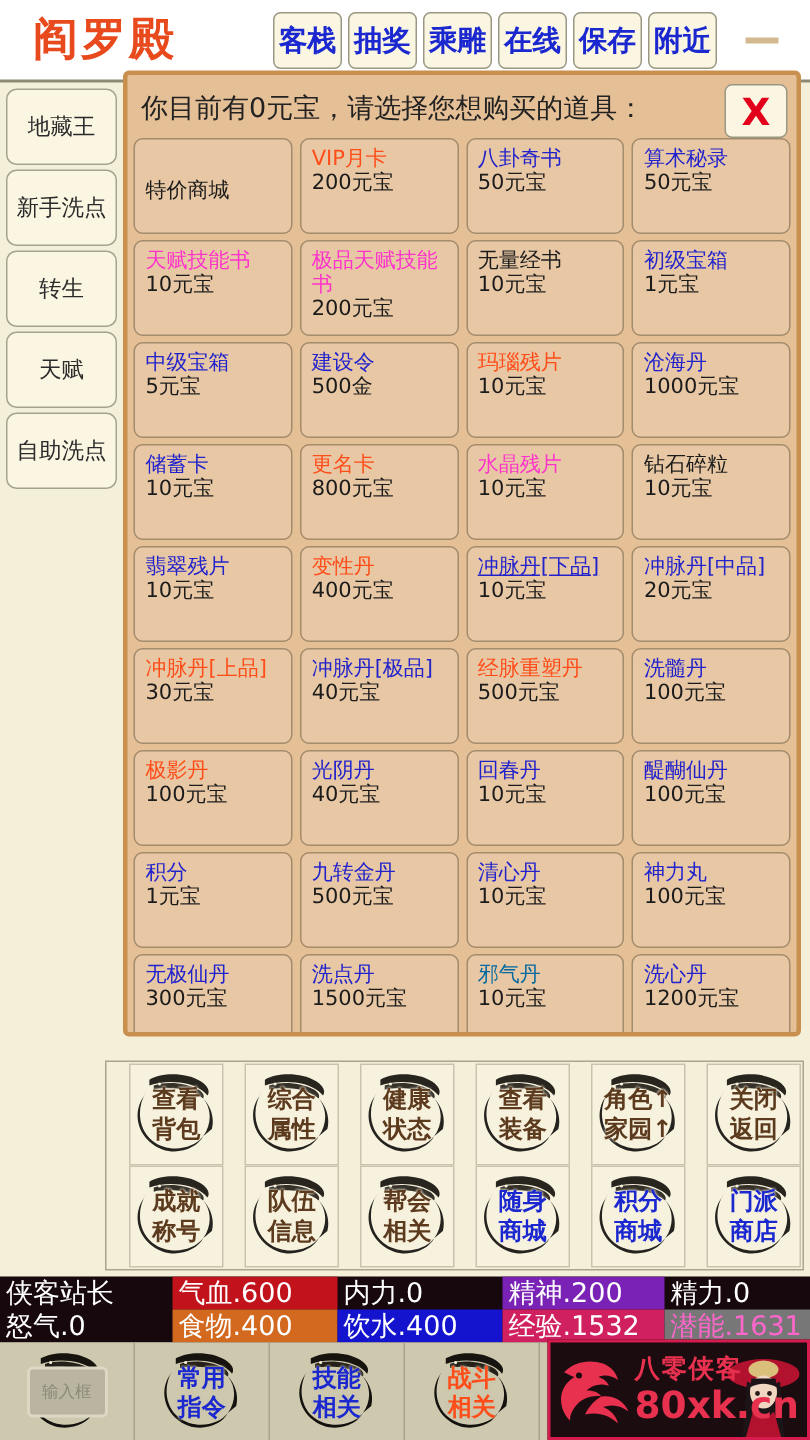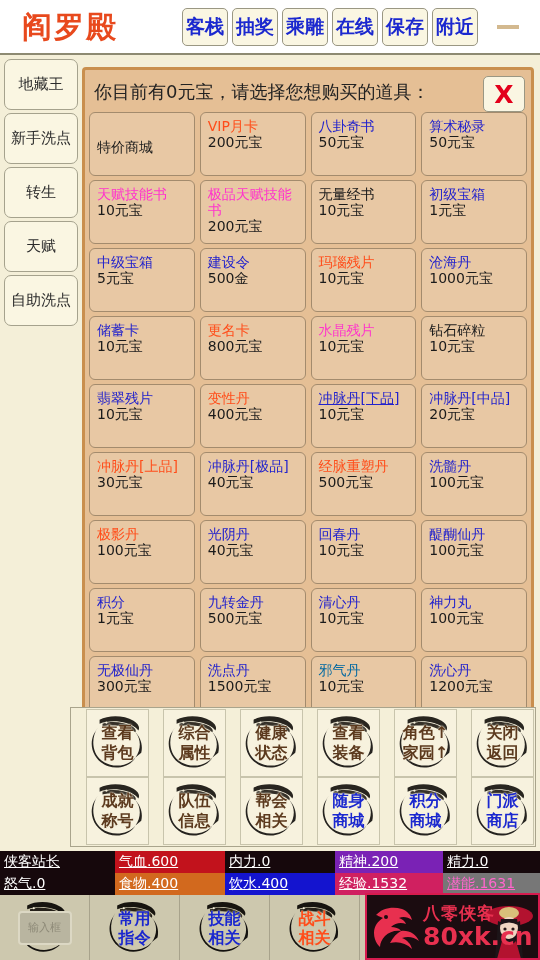--- a/index.html
+++ b/index.html
@@ -74,21 +74,21 @@
     border-radius: 7px;
     display: flex; align-items: center; justify-content: center;
     font-size: 15px;
     color: #2b2b2b;
     letter-spacing: 0px;
   }
 
   
   .shop-panel {
     position: absolute;
-    left: 82px; top: 67px;
+    left: 82px; top: 47px;
     width: 452px; height: 644px;
     background: #e5bf95;
     border: 3px solid #c98f4e;
     border-radius: 4px;
     overflow: hidden;
   }
   .shop-head {
     display: flex;
     align-items: flex-start;
     padding: 6px 6px 2px 6px;
@@ -194,26 +194,25 @@
     overflow: hidden;
   }
   .status-row {
     display: flex;
     height: 22px;
     align-items: stretch;
   }
   .stat {
     display: flex;
     align-items: center;
-    font-size: 14px;
+    font-size: 18px;
     color: #ffffff;
     padding-left: 4px;
     white-space: nowrap;
     overflow: hidden;
-    text-decoration: underline;
   }
   .stat.blank { background: transparent; }
 
   
   .bottom-nav {
     position: absolute; left: 0; top: 895px;
     width: 540px; height: 65px;
     background: #cdc8ae;
     display: flex;
   }

